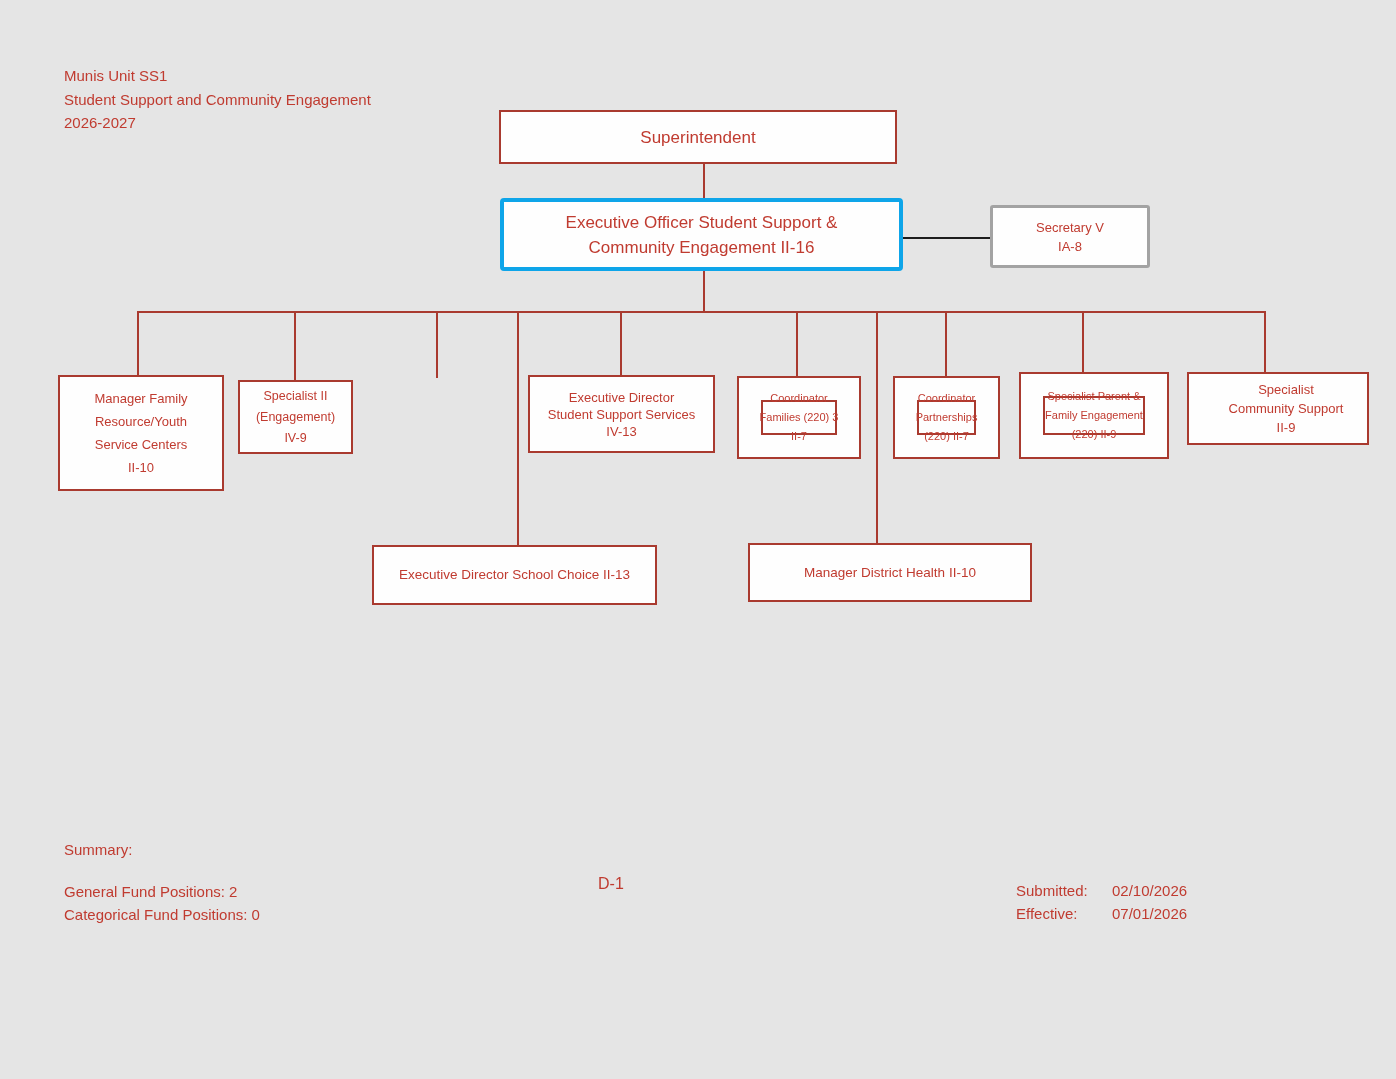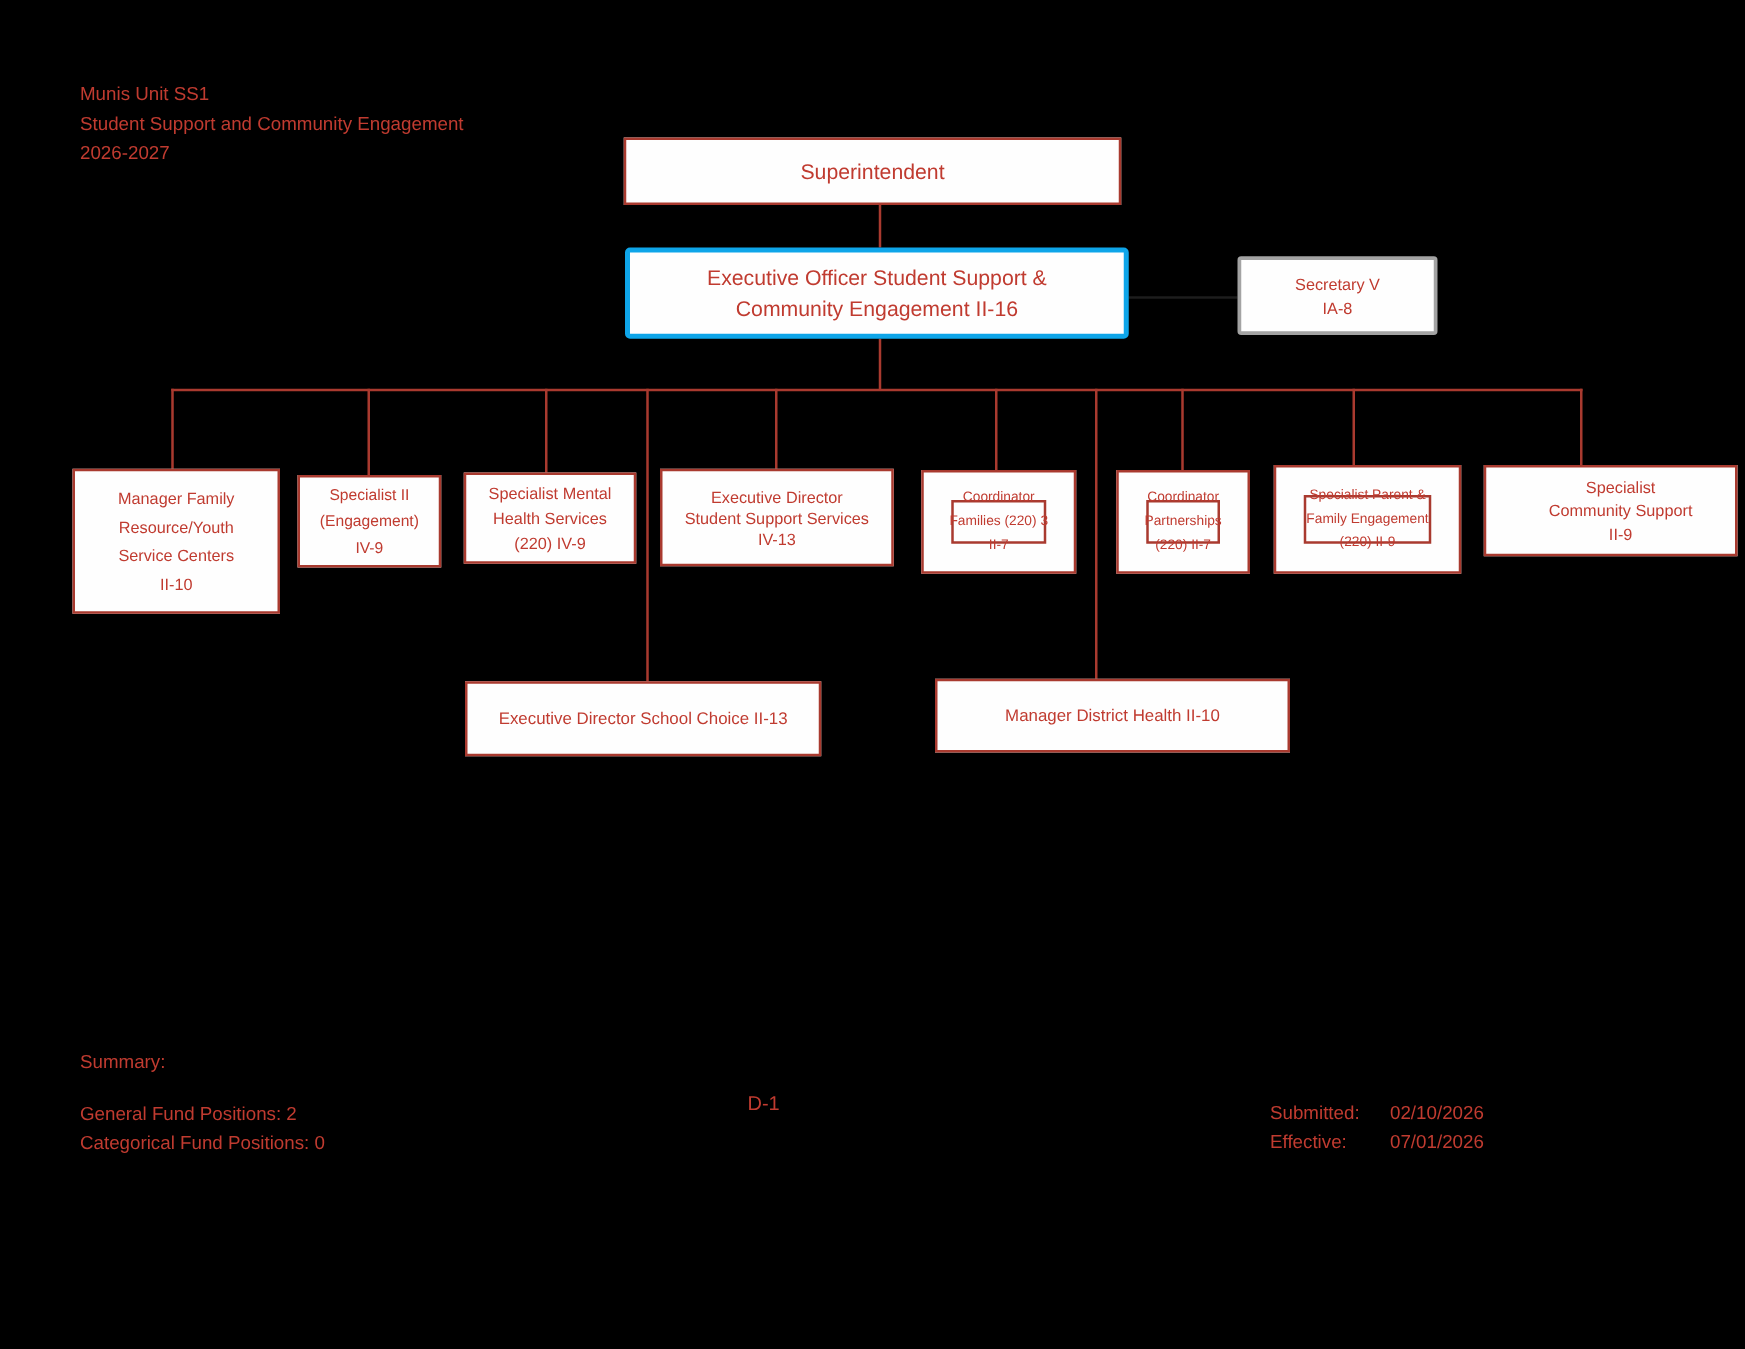--- a/index.html
+++ b/index.html
@@ -1,18 +1,18 @@
 <!DOCTYPE html>
 <html><head>
 <meta charset="utf-8">
 <style>
   html,body { margin:0; padding:0; background:#ffffff; }
   .canvas {
     position:relative; width:1396px; height:1079px;
-    background:#000000; overflow:hidden;
+    background:#e5e5e5; overflow:hidden;
     font-family:"Liberation Sans", sans-serif;
     color:#c03b30;
   }
   .txtblock { position:absolute; }
   .txtblock .ln { display:block; white-space:nowrap; }
 
   .box {
     position:absolute; box-sizing:border-box;
     border:2px solid #a93a2f; background:#fefefe;
     display:flex; flex-direction:column;
@@ -96,25 +96,20 @@
     <span class="ln">Service Centers</span>
     <span class="ln">II-10</span>
   </div>
 
   <div class="box f125" style="left:238px; top:380px; width:115px; height:74px;">
     <span class="ln">Specialist II</span>
     <span class="ln">(Engagement)</span>
     <span class="ln">IV-9</span>
   </div>
 
-  <div class="box f13c" style="left:371px; top:378px; width:138px; height:73px;">
-    <span class="ln">Specialist Mental</span>
-    <span class="ln">Health Services</span>
-    <span class="ln">(220) IV-9</span>
-  </div>
 
   <div class="box f13d" style="left:528px; top:375px; width:187px; height:78px;">
     <span class="ln">Executive Director</span>
     <span class="ln">Student Support Services</span>
     <span class="ln">IV-13</span>
   </div>
 
   <div class="box dbl" style="left:737px; top:376px; width:124px; height:83px;">
     <div class="inner f11">
       <span class="ln">Coordinator</span>
@@ -132,21 +127,21 @@
   </div>
 
   <div class="box dbl" style="left:1019px; top:372px; width:150px; height:87px;">
     <div class="inner f11">
       <span class="ln">Specialist Parent &amp;</span>
       <span class="ln">Family Engagement</span>
       <span class="ln">(220) II-9</span>
     </div>
   </div>
 
-  <div class="box f13a" style="left:1187px; top:372px; width:203px; height:73px;padding-left:16px;">
+  <div class="box f13a" style="left:1187px; top:372px; width:182px; height:73px;padding-left:16px;">
     <span class="ln">Specialist</span>
     <span class="ln">Community Support</span>
     <span class="ln">II-9</span>
   </div>
 
   <div class="box f135" style="left:372px; top:545px; width:285px; height:60px;">
     <span class="ln">Executive Director School Choice II-13</span>
   </div>
 
   <div class="box f135" style="left:748px; top:543px; width:284px; height:59px;">

